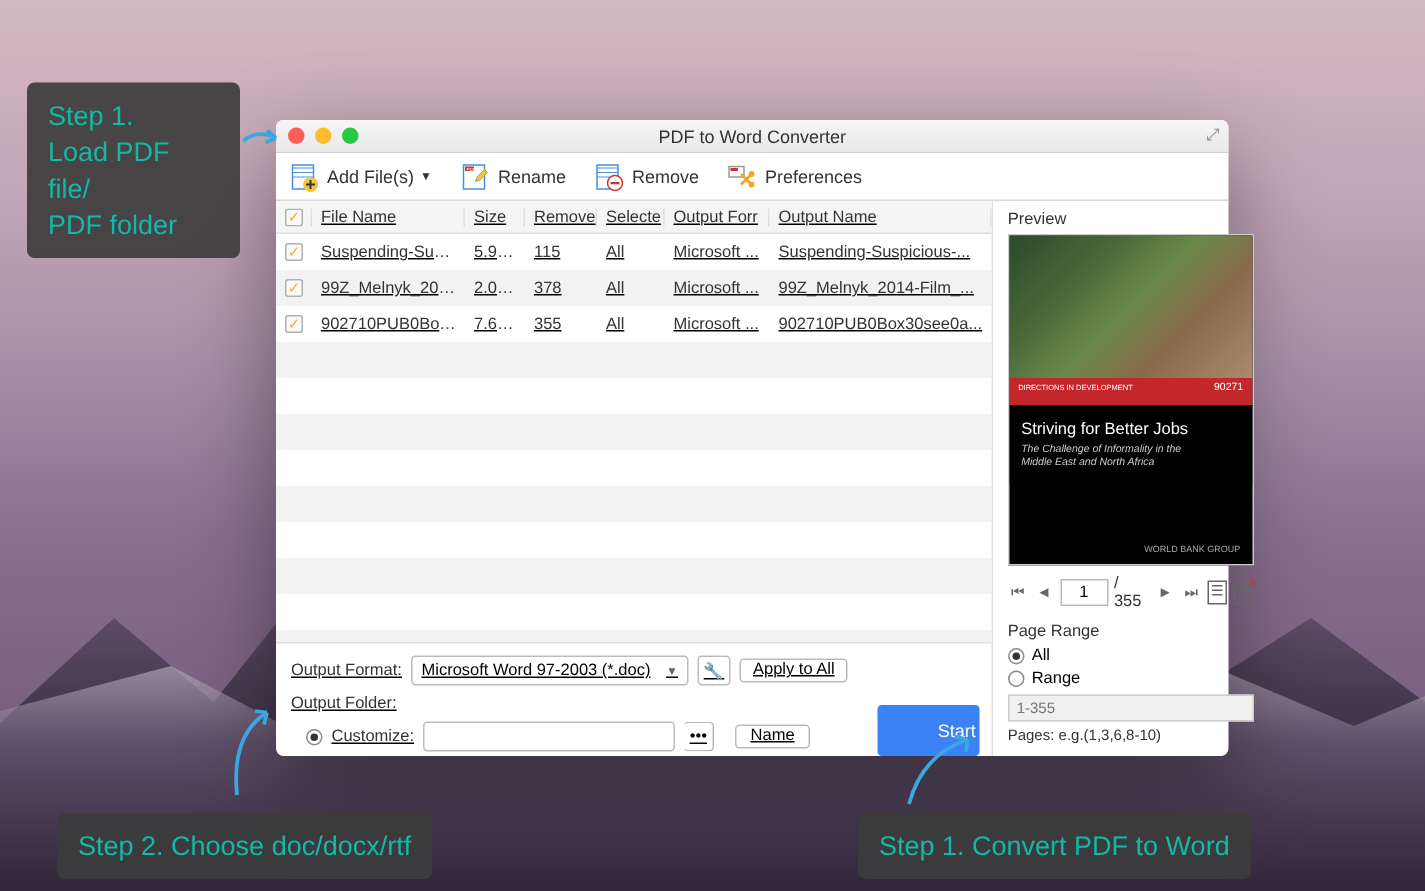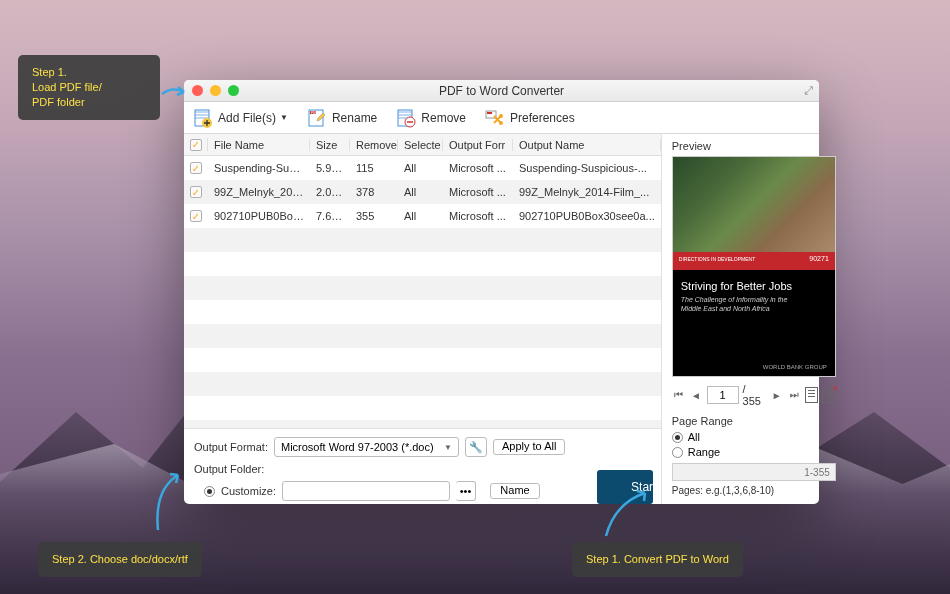--- a/index.html
+++ b/index.html
@@ -50,21 +50,21 @@
   height: 32px;
   border-bottom: 1px solid #d8d8d8;
   display: flex; align-items: center; gap: 18px;
   padding: 0 8px;
 }
 .tbtn { display: flex; align-items: center; gap: 4px; cursor: pointer; font-size: 12px; color: #333; }
 .ticon { width: 22px; height: 20px; display: inline-block; position: relative; }
 .ticon svg { width: 22px; height: 20px; }
 
 .content { flex: 1; display: flex; min-height: 0; }
-.left { flex: 1; display: flex; flex-direction: column; border-right: 1px solid #e0e0e0; }
+.left { flex: 1; display: flex; flex-direction: column; border-right: 1px solid #e0e0e0; text-decoration: underline; }
 
 .thead { display: flex; background: #f5f5f5; border-bottom: 1px solid #ddd; height: 22px; align-items: center; font-size: 11px; color: #333; }
 .thead > div { padding: 0 6px; border-right: 1px solid #e0e0e0; overflow: hidden; white-space: nowrap; text-overflow: clip; }
 .col-chk { width: 24px; text-align: center; }
 .col-name { width: 102px; }
 .col-size { width: 40px; }
 .col-total { width: 48px; }
 .col-sel { width: 45px; }
 .col-fmt { width: 70px; }
 .col-out { flex: 1; }
@@ -82,21 +82,21 @@
 .label { color: #333; }
 .select { flex: 1; height: 20px; border: 1px solid #bbb; border-radius: 3px; padding: 0 6px; font-size: 11px; display: flex; align-items: center; justify-content: space-between; background: #fff; position: relative; }
 .select::after { content: '▼'; font-size: 8px; color: #666; }
 .sqbtn { width: 22px; height: 20px; border: 1px solid #bbb; border-radius: 3px; background: #fff; display: flex; align-items: center; justify-content: center; font-size: 11px; }
 .btn { height: 16px; padding: 0 8px; border: 1px solid #bbb; border-radius: 3px; background: #fff; font-size: 11px; display: flex; align-items: flex-start; }
 .input { flex: 1; height: 20px; border: 1px solid #bbb; border-radius: 3px; padding: 0 6px; font-size: 11px; background: #fff; }
 .dots { width: 20px; height: 20px; border: 1px solid #bbb; border-radius: 3px; background: #fff; display: flex; align-items: center; justify-content: center; font-size: 11px; border-left: none; }
 .radio { width: 11px; height: 11px; border: 1px solid #888; border-radius: 50%; display: inline-flex; align-items: center; justify-content: center; }
 .radio.on::after { content: ''; width: 5px; height: 5px; background: #333; border-radius: 50%; }
 
-.start { position: absolute; right: 8px; bottom: 0; width: 56px; height: 34px; background: #0c4a6e; color: #fff; border-radius: 3px; display: flex; align-items: center; justify-content: center; font-size: 12px; cursor: pointer; padding-left: 38px; }
+.start { position: absolute; right: 8px; bottom: 0; width: 68px; height: 34px; background: #3b82f6; color: #fff; border-radius: 3px; display: flex; align-items: center; justify-content: center; font-size: 12px; cursor: pointer; padding-left: 38px; }
 
 .right { width: 184px; padding: 6px 10px 8px; display: flex; flex-direction: column; font-size: 11px; }
 .preview-label { color: #333; margin-bottom: 4px; }
 .thumb { width: 164px; height: 222px; border: 1px solid #ccc; position: relative; background: #000; overflow: hidden; }
 .thumb .photo { height: 95px; background: linear-gradient(135deg, #2a4a2a 0%, #4a6a3a 30%, #6a8a4a 50%, #8a6a4a 70%, #aa8a6a 100%); }
 .thumb .redband { height: 18px; background: #c3272b; position: relative; }
 .thumb .redband::after { content: ''; position: absolute; right: 8px; top: 5px; font-size: 7px; color: #fff; }
 .thumb .blackarea { flex: 1; background: #000; padding: 10px 8px; color: #fff; }
 .thumb .bt { font-size: 11px; margin-bottom: 3px; }
 .thumb .bs { font-size: 7px; font-style: italic; color: #ccc; line-height: 1.3; }
@@ -105,30 +105,30 @@
 .pager { display: flex; align-items: center; gap: 4px; margin-top: 6px; justify-content: center; }
 .pico { width: 14px; color: #666; cursor: pointer; text-align: center; font-size: 10px; }
 .pnum { width: 32px; height: 18px; border: 1px solid #bbb; text-align: center; font-size: 11px; }
 .ptot { font-size: 11px; color: #333; }
 .pageicon { width: 14px; height: 16px; border: 1px solid #666; display: inline-block; position: relative; }
 .pageicon::after { content: ''; position: absolute; top: 2px; left: 2px; right: 2px; height: 1px; background: #666; box-shadow: 0 3px 0 #666, 0 6px 0 #666; }
 .pageicon.x::before { content: '✕'; position: absolute; right: -4px; top: -4px; font-size: 8px; color: #c33; }
 
 .range-label { font-size: 11px; color: #333; margin-top: 8px; margin-bottom: 4px; font-weight: 500; }
 .range-opt { display: flex; align-items: center; gap: 5px; margin-bottom: 3px; }
-.range-input { width: 100%; height: 18px; border: 1px solid #ccc; background: #f0f0f0; color: #999; padding: 0 5px; font-size: 10px; margin-top: 2px; text-align: right; }
+.range-input { width: 100%; height: 18px; border: 1px solid #ccc; background: #f0f0f0; color: #999; padding: 0 5px; font-size: 10px; margin-top: 2px; }
 .pages-hint { font-size: 10px; color: #333; margin-top: 4px; }
 
 .callout {
   position: absolute;
   background: rgba(60,60,60,0.92);
-  color: #fde047;
+  color: #14b8a6;
   padding: 10px 14px;
   border-radius: 5px;
-  font-size: 11px;
+  font-size: 18px;
   line-height: 1.35;
 }
 .arrow { position: absolute; }
 .arrow svg { overflow: visible; }
 </style>
 </head>
 <body>
 
 <div class="mountains"></div>
 <div class="mountains2"></div>

